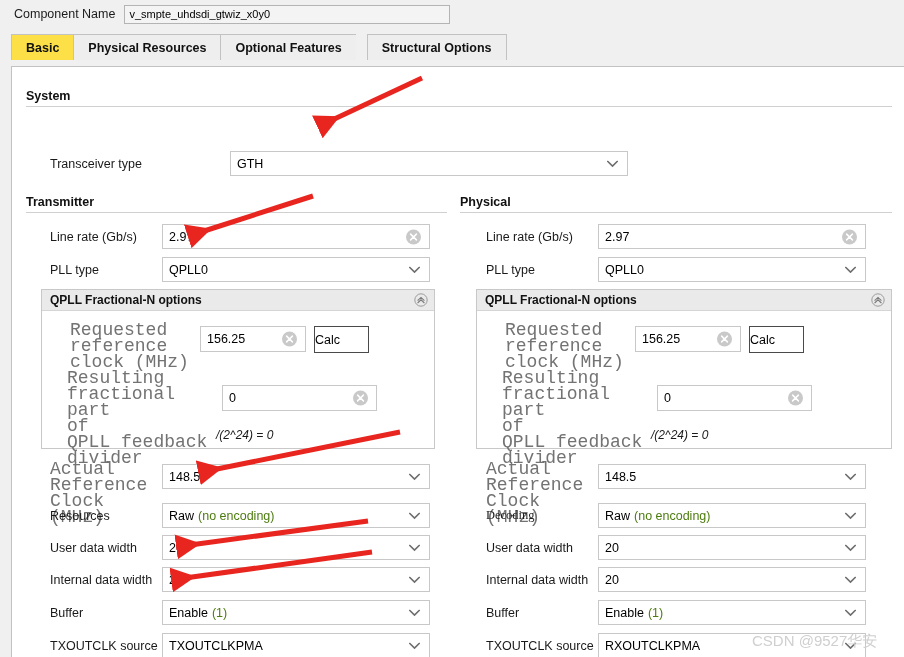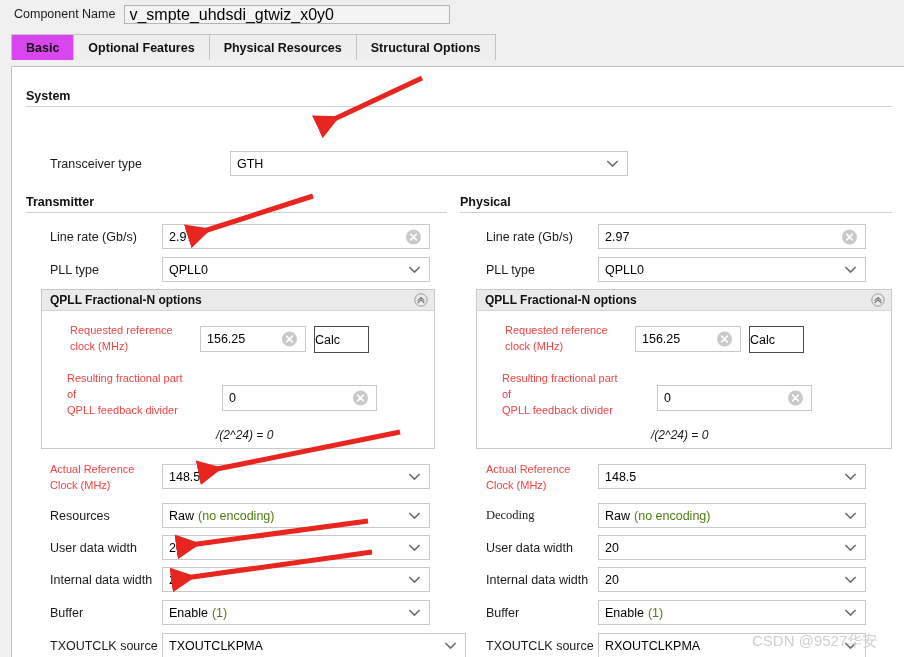--- a/index.html
+++ b/index.html
@@ -21,21 +21,21 @@
     box-sizing:border-box;
     background:#f0f0f0;
   }
   #comp-name-label{font-size:12.5px;color:#1a1a1a;white-space:nowrap;}
   #comp-name-input{
     margin-left:9px;
     width:326px;height:19px;
     background:#f4f4f4;
     border:1px solid #b4b4b4;
     font-family:"Liberation Sans", sans-serif;
-    font-size:16px;
+    font-size:11px;
     color:#000;
     padding:0 0 0 4px;
     box-sizing:border-box;
     line-height:17px;
   }
   
   #tabbar{
     position:absolute;left:11px;top:34px;right:0;height:26px;
     display:flex;align-items:flex-end;
   }
@@ -46,22 +46,22 @@
     padding:0 14px;
     font-size:12.5px;
     font-weight:bold;
     color:#111;
     background:#eeeeee;
     border:1px solid #c2c2c2;
     border-bottom:none;
     border-right:none;
     white-space:nowrap;
   }
-  .tab.last-sep{border-right:1px solid #c2c2c2;}
-  .tab.active{background:#d946ef;border-color:#c2c2c2;align-items:center;}
+  .tab.last-sep{border-right:1px solid #c2c2c2;margin-left:11px;}
+  .tab.active{background:#fde047;border-color:#c2c2c2;align-items:center;}
   .tab-tail{
     flex:1;height:1px;
   }
   
   #panel{
     position:absolute;left:11px;top:66px;
     width:893px;height:598px;
     background:#ffffff;
     border-top:1px solid #c2c2c2;
     border-left:1px solid #c2c2c2;
@@ -117,21 +117,21 @@
   .collapse-ico{width:14px;height:14px;}
   .calcbtn{
     box-sizing:border-box;
     border:1px solid #4a4a4a;
     background:#ffffff;
     height:27px;width:55px;
     display:flex;align-items:center;justify-content:flex-start;
     font-size:12.5px;color:#000;
   }
   .note{font-size:12px;font-style:italic;color:#1a1a1a;}
-  .wrap-lbl{font-size:11px;color:#ef4444;line-height:16px;}
+  .wrap-lbl{font-size:18px;color:#737373;line-height:16px;font-family:Liberation Mono, monospace;}
   
   #watermark{
     position:absolute;
     left:752px;top:632px;
     font-size:15px;
     color:#cfcfcf;
     font-family:"Liberation Sans", sans-serif;
     white-space:nowrap;
     pointer-events:none;
   }
@@ -143,24 +143,24 @@
 <div id="comp-name-bar">
   <span id="comp-name-label">Component Name</span>
   <div id="comp-name-input">v_smpte_uhdsdi_gtwiz_x0y0</div>
 </div>
 
 <div id="tabbar">
   <div class="tab active">
       <span>Basic</span>
     </div>
   <div class="tab">
+      <span>Physical Resources</span>
+    </div>
+  <div class="tab">
       <span>Optional Features</span>
-    </div>
-  <div class="tab">
-      <span>Physical Resources</span>
     </div>
   <div class="tab last-sep">
       <span>Structural Options</span>
     </div>
   <div class="tab-tail"></div>
 </div>
 
 <div id="panel">
 
   <div style="position:absolute;left:14px;top:22px;width:866px;">
@@ -297,21 +297,21 @@
       <span>Enable</span>
       <span class="muted">(1)</span>
       <svg class="chev" viewBox="0 0 11 7">
           <path d="M0.6 0.8 L5.5 5.6 L10.4 0.8" stroke="#6d6d6d" stroke-width="1.6" fill="none" stroke-linecap="round"></path>
         </svg>
     </div>
   </div>
 
   <div class="row" style="position:absolute;left:38px;top:566px;">
     <div class="lbl" style="width:112px;">TXOUTCLK source</div>
-    <div class="fld" style="width:304px;">
+    <div class="fld" style="width:268px;">
       <span>TXOUTCLKPMA</span>
       <svg class="chev" viewBox="0 0 11 7">
           <path d="M0.6 0.8 L5.5 5.6 L10.4 0.8" stroke="#6d6d6d" stroke-width="1.6" fill="none" stroke-linecap="round"></path>
         </svg>
     </div>
   </div>
 
   <div style="position:absolute;left:448px;top:128px;width:432px;">
     <div class="section-title">Physical</div>
     <div class="section-rule"></div>

